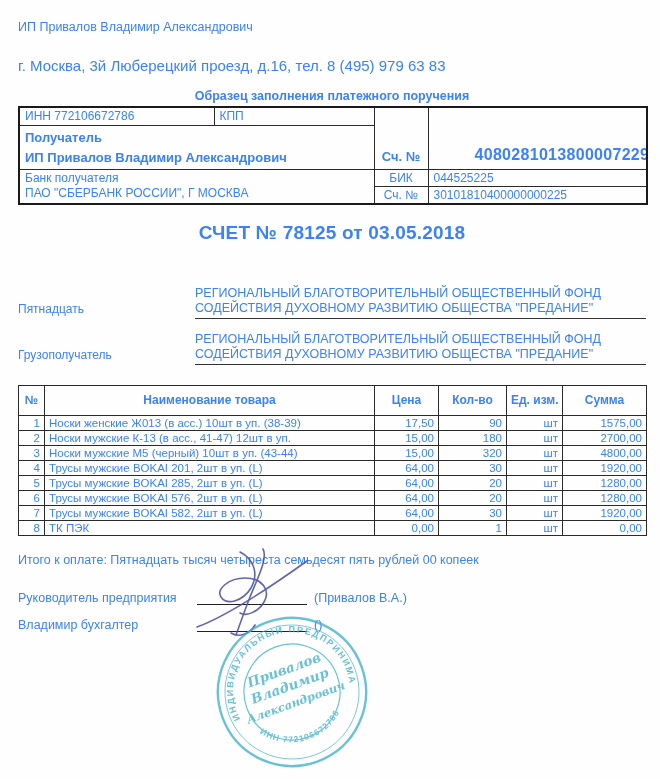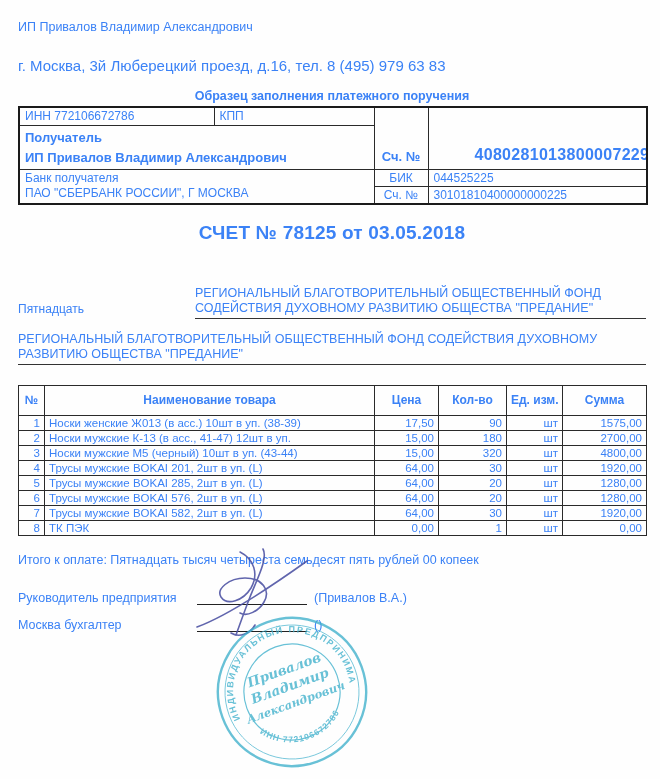--- a/index.html
+++ b/index.html
@@ -103,20 +103,21 @@
     </tbody>
   </table>
 
   <div class="title">СЧЕТ № 78125 от 03.05.2018</div>
 
   <div class="party first">
     <div class="party-label">Пятнадцать</div>
     <div class="party-name">РЕГИОНАЛЬНЫЙ БЛАГОТВОРИТЕЛЬНЫЙ ОБЩЕСТВЕННЫЙ ФОНД СОДЕЙСТВИЯ ДУХОВНОМУ РАЗВИТИЮ ОБЩЕСТВА "ПРЕДАНИЕ"</div>
   </div>
   <div class="party second">
+    <div class="party-label">Грузополучатель</div>
     <div class="party-name">РЕГИОНАЛЬНЫЙ БЛАГОТВОРИТЕЛЬНЫЙ ОБЩЕСТВЕННЫЙ ФОНД СОДЕЙСТВИЯ ДУХОВНОМУ РАЗВИТИЮ ОБЩЕСТВА "ПРЕДАНИЕ"</div>
   </div>
 
   <table class="items-table">
     <colgroup>
         <col style="width:26px">
         <col style="width:330px">
         <col style="width:64px">
         <col style="width:68px">
         <col style="width:56px">
@@ -200,21 +201,21 @@
 
 
   <div class="amount-words">Итого к оплате: Пятнадцать тысяч четыреста семьдесят пять рублей 00 копеек</div>
 
   <div class="sig-row director">
     <span class="sig-label">Руководитель предприятия</span>
     <span class="sig-line"></span>
     <span class="sig-name">(Привалов В.А.)</span>
   </div>
   <div class="sig-row accountant">
-    <span class="sig-label">Москва бухгалтер</span>
+    <span class="sig-label">Владимир бухгалтер</span>
     <span class="sig-line"></span>
     <span class="sig-name">()</span>
   </div>
 
   <svg class="overlay" viewBox="0 0 660 779" xmlns="http://www.w3.org/2000/svg">
     <g fill="none" stroke="#4b50a2" stroke-width="1.6" stroke-linecap="round" opacity="0.88">
       <path d="M263 549 C268 558 258 577 250 597 C243 615 239 627 236 635"></path>
       <path d="M240 552 C254 559 259 574 251 588 C243 601 227 606 221 597 C216 589 229 578 245 578 C262 578 271 590 264 602 C259 611 247 617 240 613"></path>
       <path d="M197 627 C224 617 265 591 307 561"></path>
       <path d="M231 633 C239 638 250 634 255 625"></path>

